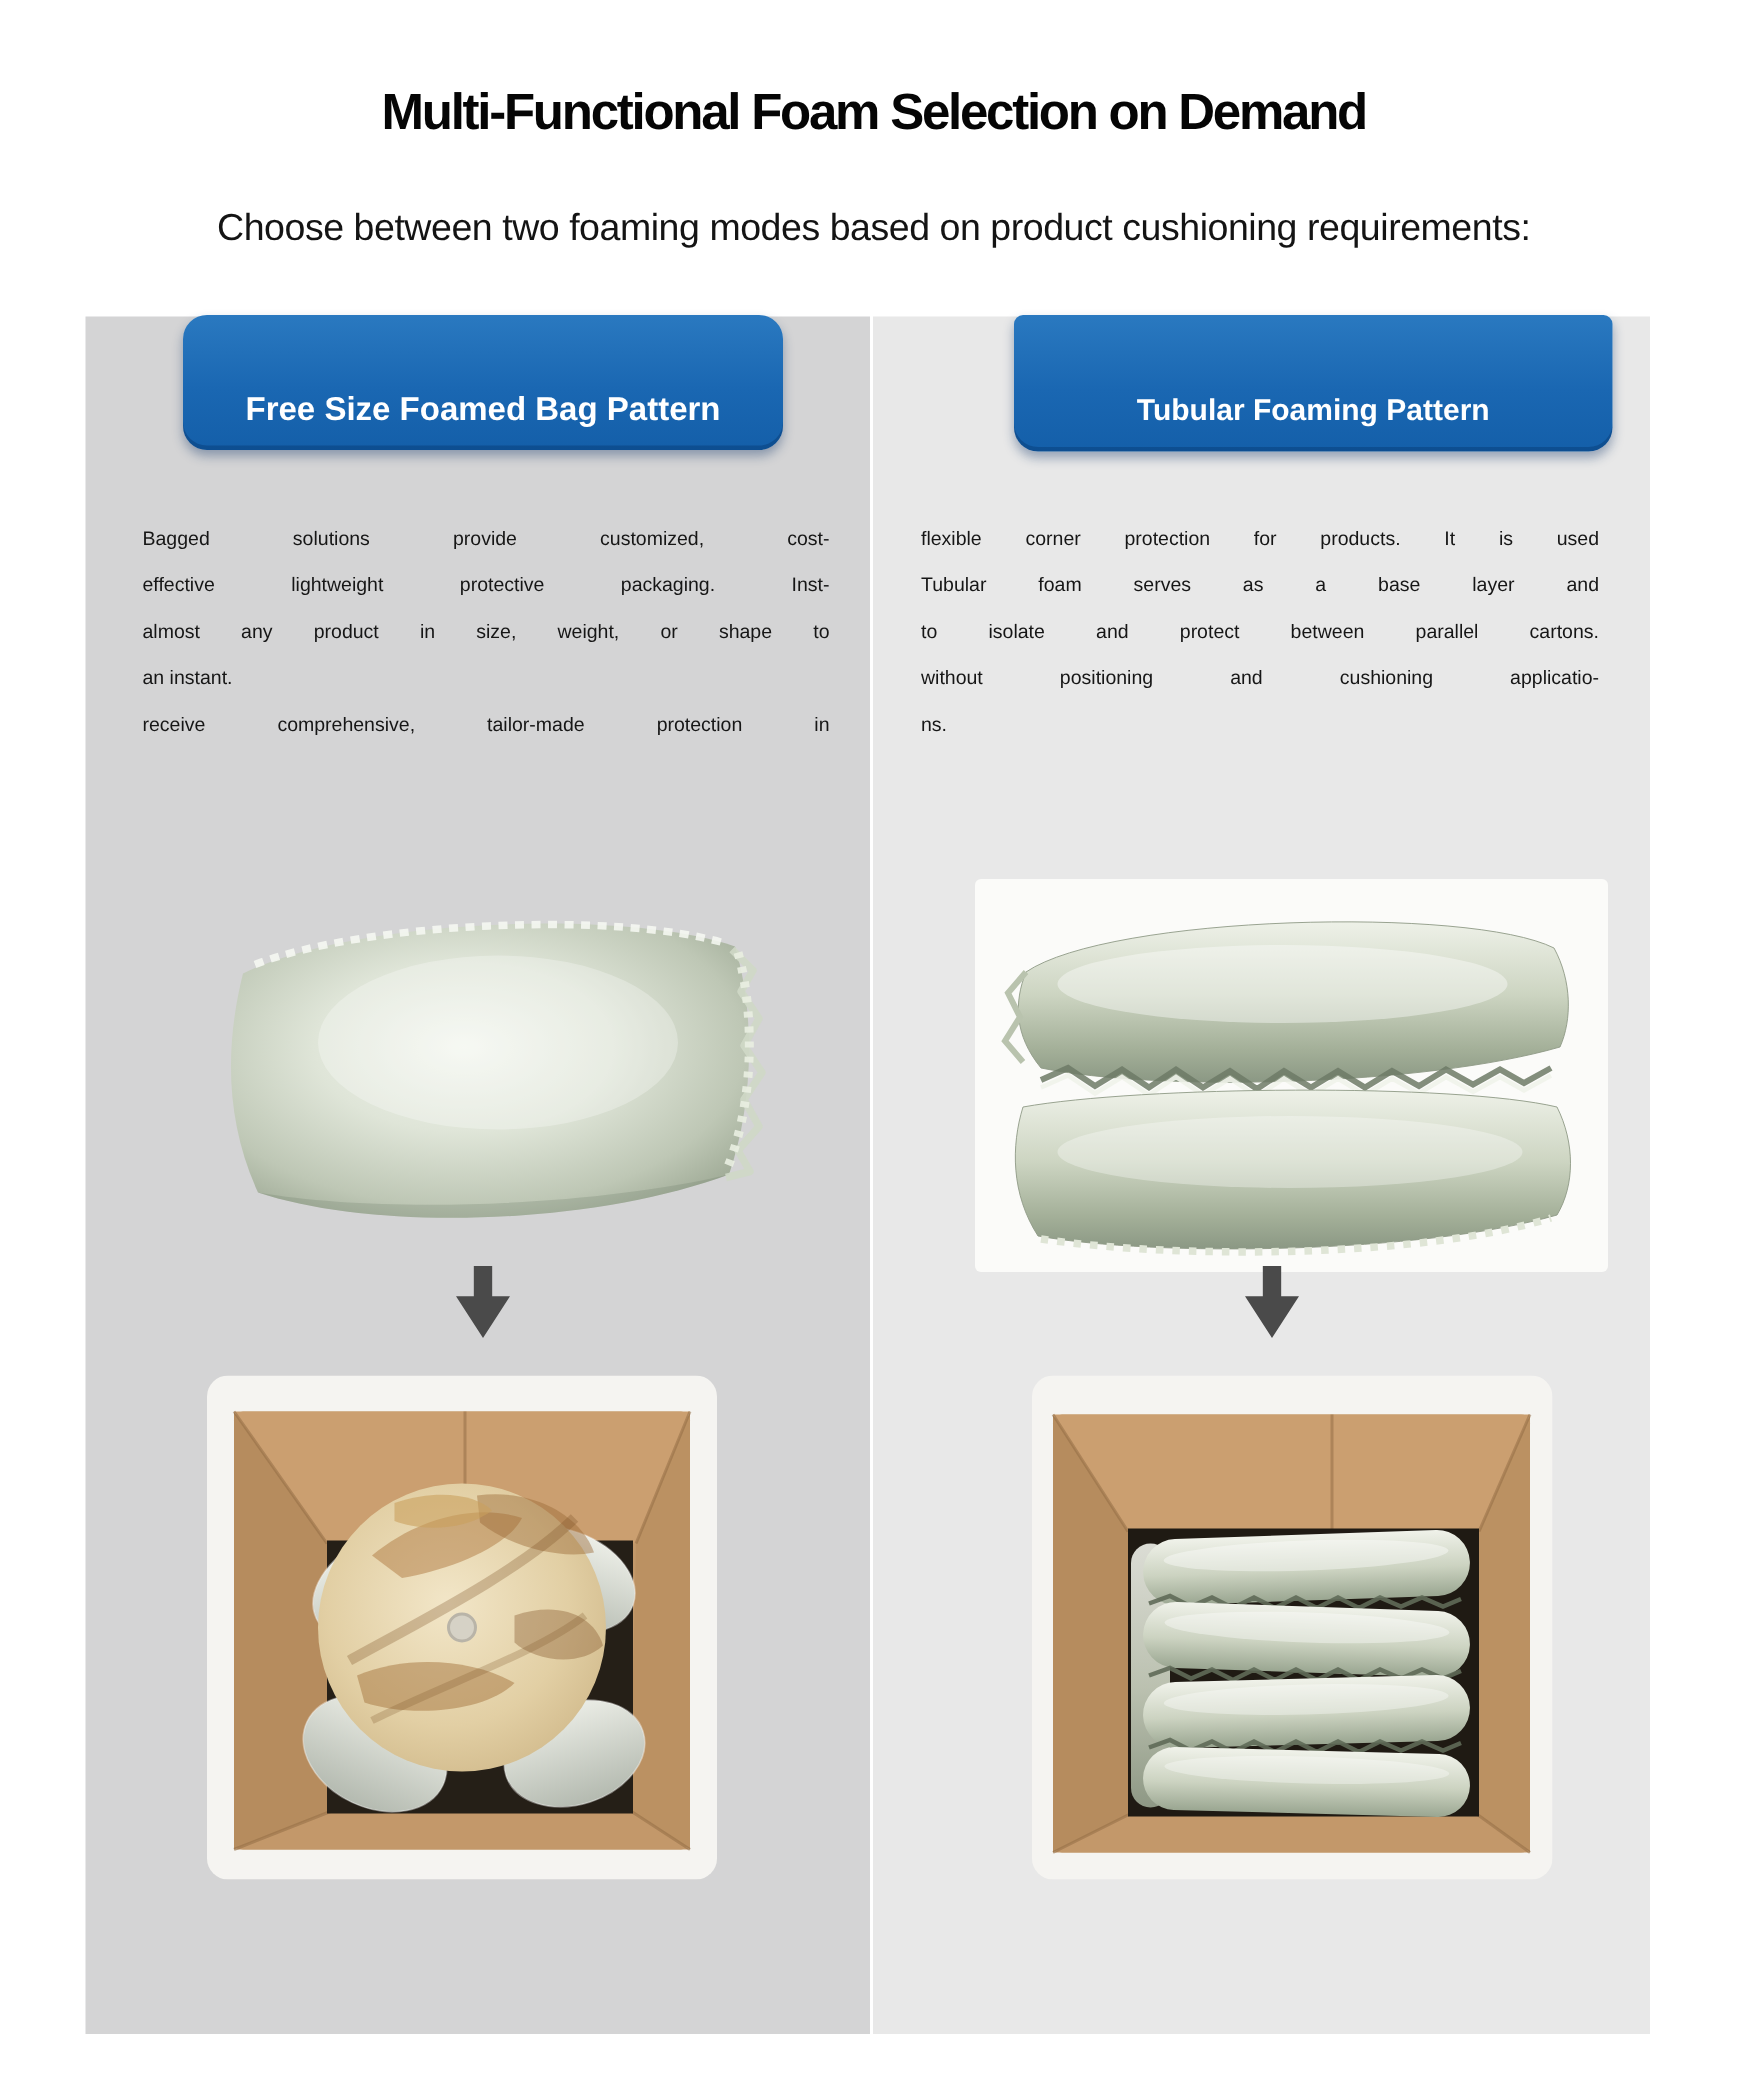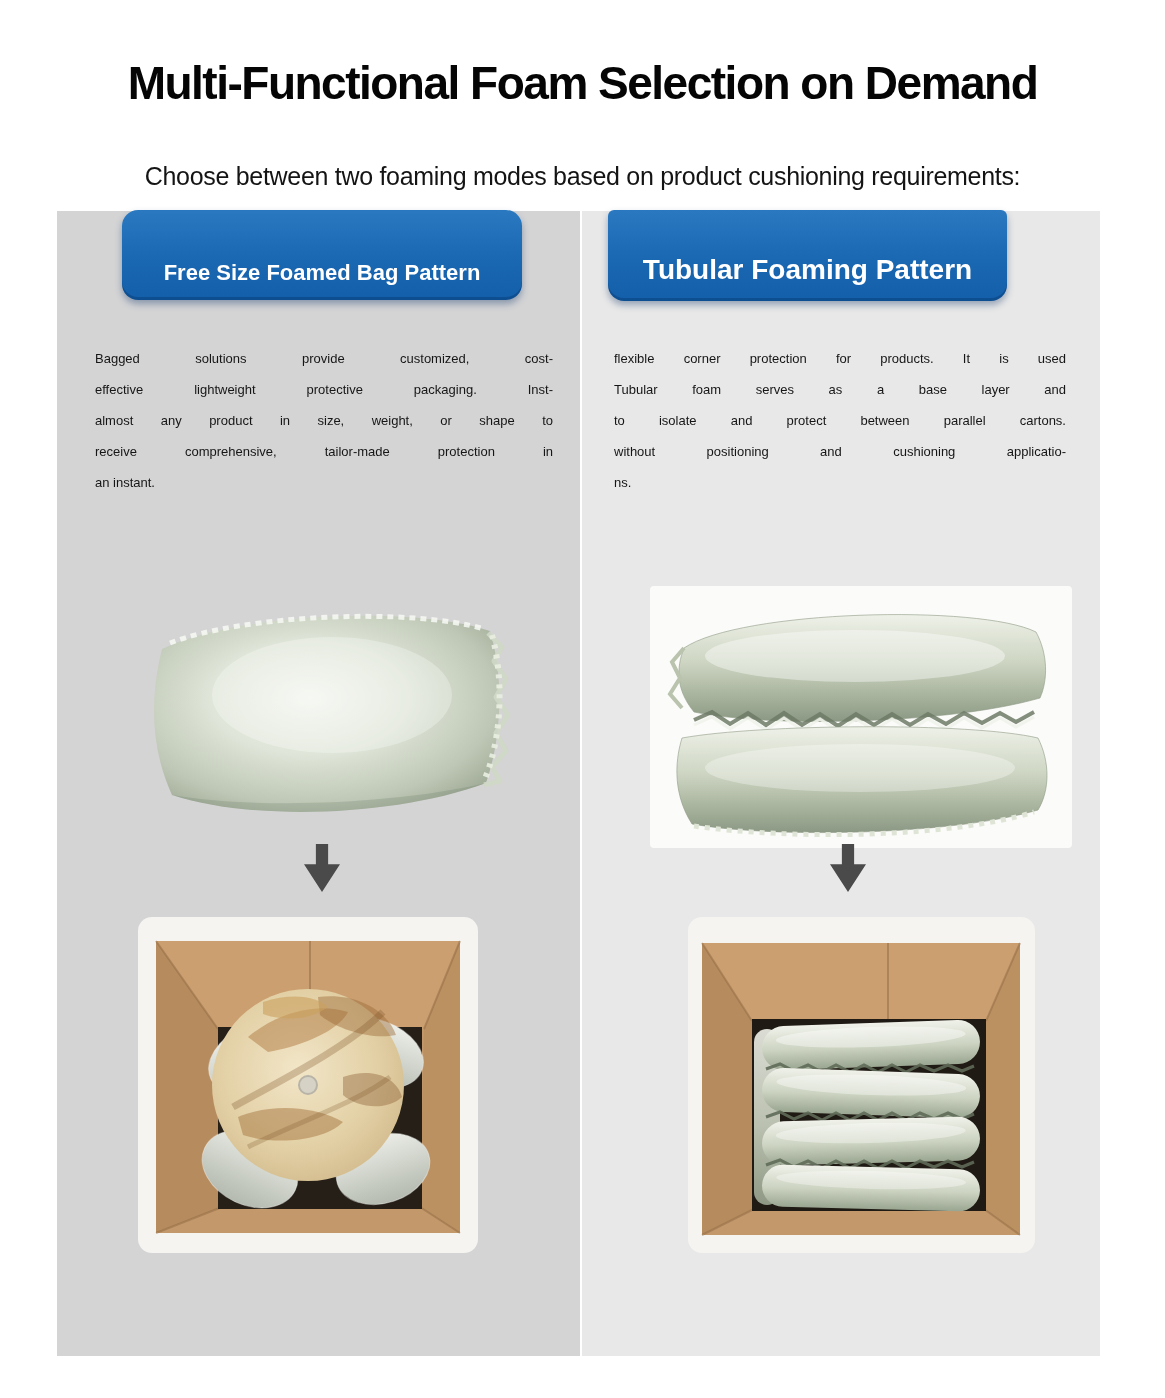--- a/index.html
+++ b/index.html
@@ -3,42 +3,41 @@
 <meta charset="utf-8">
 <style>
   html,body { margin:0; padding:0; background:#ffffff; }
   #page {
     position:relative; width:1165px; height:1398px; margin:0 auto;
     background:#ffffff; overflow:hidden;
     font-family:"Liberation Sans","DejaVu Sans",sans-serif;
   }
   .page-title {
     position:absolute; top:56px; left:0; width:100%;
-    text-align:center; font-size:46px; font-weight:bold;
+    text-align:center; font-size:34px; font-weight:bold;
     letter-spacing:-1.5px; color:#050505; white-space:nowrap;
   }
   .page-subtitle {
     position:absolute; top:138px; left:0; width:100%;
     text-align:center; font-size:25px; color:#141414; letter-spacing:-0.3px;
     white-space:nowrap;
-    margin-top:24px;
   }
   .panel { position:absolute; top:211px; height:1145px; }
   .panel.left  { left:57px;  width:523px; background:#d4d4d5; }
   .panel.right { left:582px; width:518px; background:#e8e8e8; }
   .mode-btn {
     position:absolute; top:210px; height:76px;
     background:linear-gradient(180deg,#2a79c0 0%,#1a67b2 55%,#145fa9 100%);
     border-radius:6px 6px 16px 16px;
     box-shadow:0 4px 7px rgba(25,60,110,0.40), inset 0 -3px 0 rgba(0,40,90,0.30);
     display:flex; justify-content:center; align-items:flex-end;
     color:#ffffff; font-weight:bold; cursor:pointer;
   }
   .mode-btn.left  { left:122px; width:400px; font-size:22px; padding-bottom:14px;border-radius:16px; }
-  .mode-btn.right { left:608px; width:399px; font-size:28px; padding-bottom:15px; }
+  .mode-btn.right { left:676px; width:399px; font-size:20px; padding-bottom:15px; }
   .para {
     position:absolute; top:343px; color:#161616;
     font-size:13px; line-height:31px;
   }
   .para.left  { left:95px;  width:458px; }
   .para.right { left:614px; width:452px; }
   .jline { text-align:justify; text-align-last:justify; }
   .jline.jlast { text-align-last:left; }
   .img { position:absolute; }
   .arrow {
@@ -59,22 +58,22 @@
   <div class="panel left"></div>
   <div class="panel right"></div>
 
   <div class="mode-btn left">Free Size Foamed Bag Pattern</div>
   <div class="mode-btn right">Tubular Foaming Pattern</div>
 
   <div class="para left">
       <div class="jline">Bagged solutions provide customized, cost-</div>
       <div class="jline">effective lightweight protective packaging. Inst-</div>
       <div class="jline">almost any product in size, weight, or shape to</div>
+      <div class="jline jlast">an instant.</div>
       <div class="jline">receive comprehensive, tailor-made protection in</div>
-      <div class="jline jlast">an instant.</div>
     </div>
   <div class="para right">
       <div class="jline">flexible corner protection for products. It is used</div>
       <div class="jline">Tubular foam serves as a base layer and</div>
       <div class="jline">to isolate and protect between parallel cartons.</div>
       <div class="jline">without positioning and cushioning applicatio-</div>
       <div class="jline jlast">ns.</div>
     </div>
 
   <svg class="img" style="left:142px;top:597px" width="376" height="222" viewBox="0 0 376 222">

